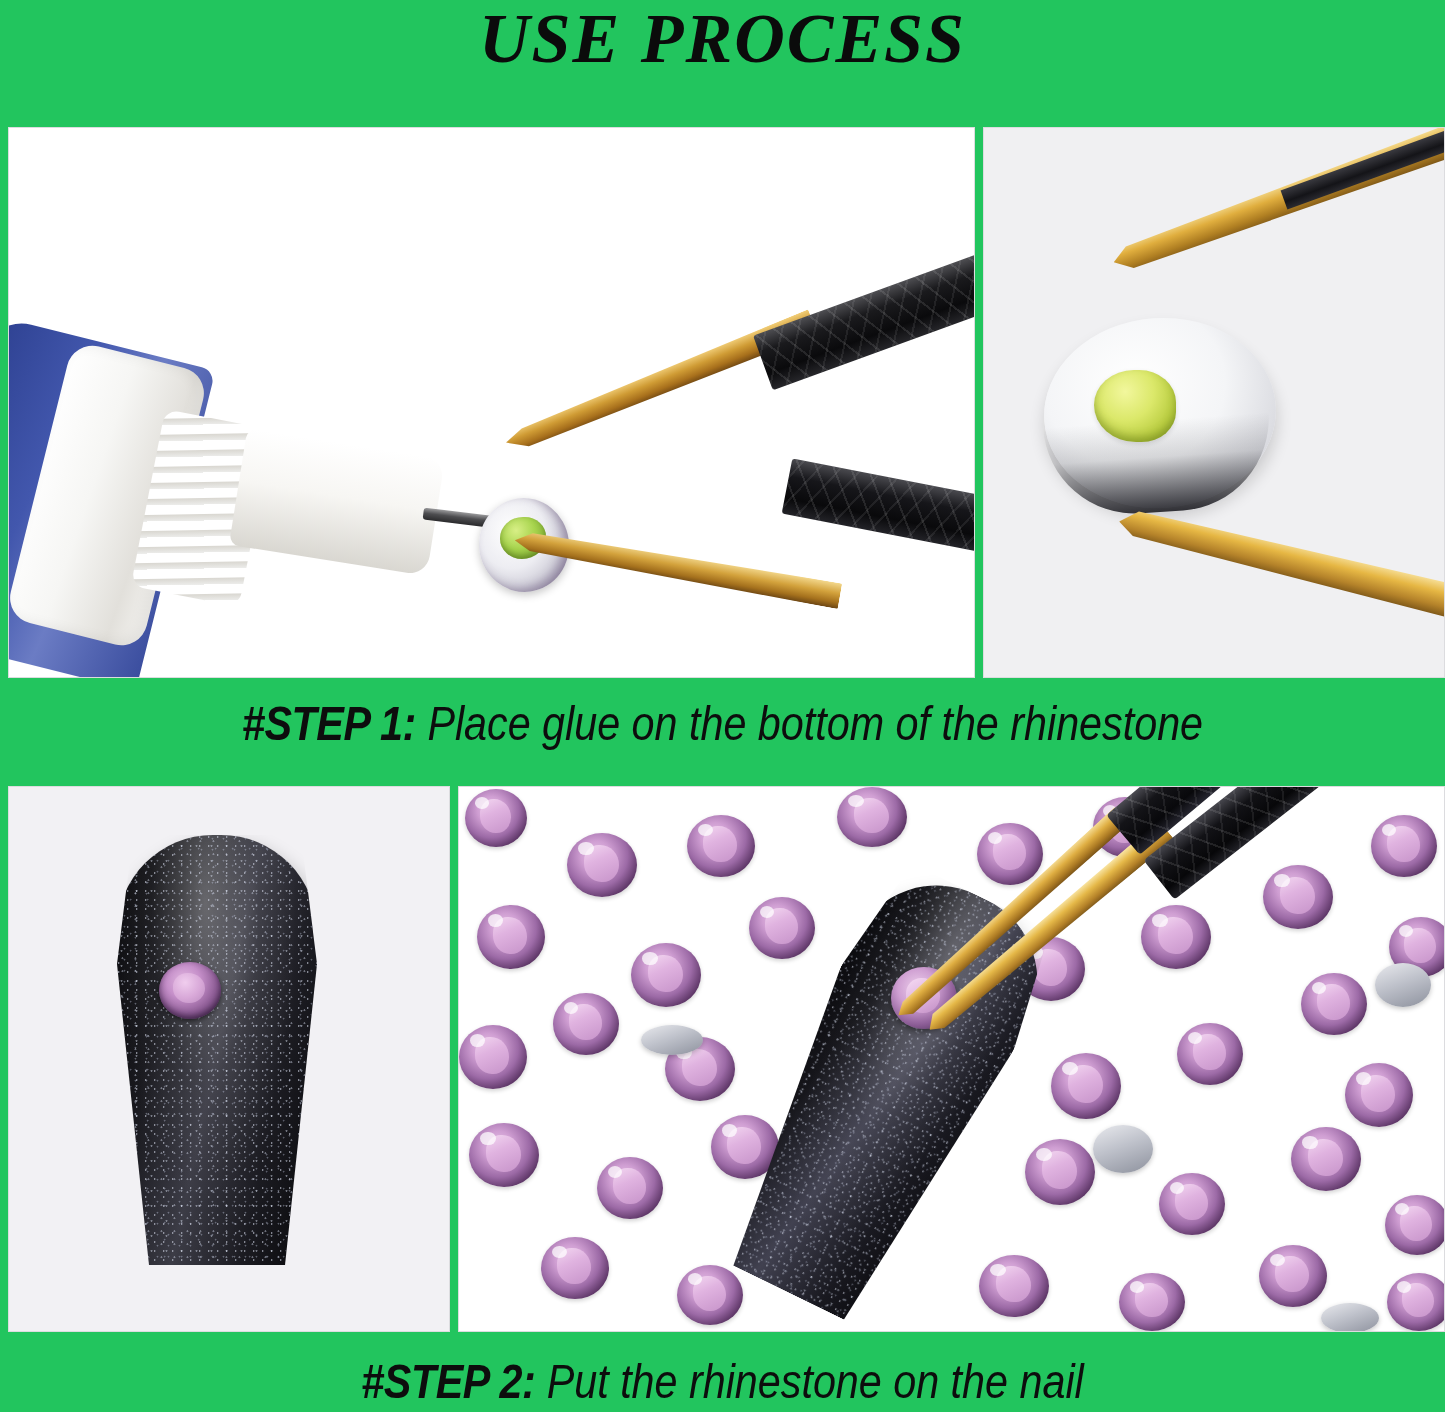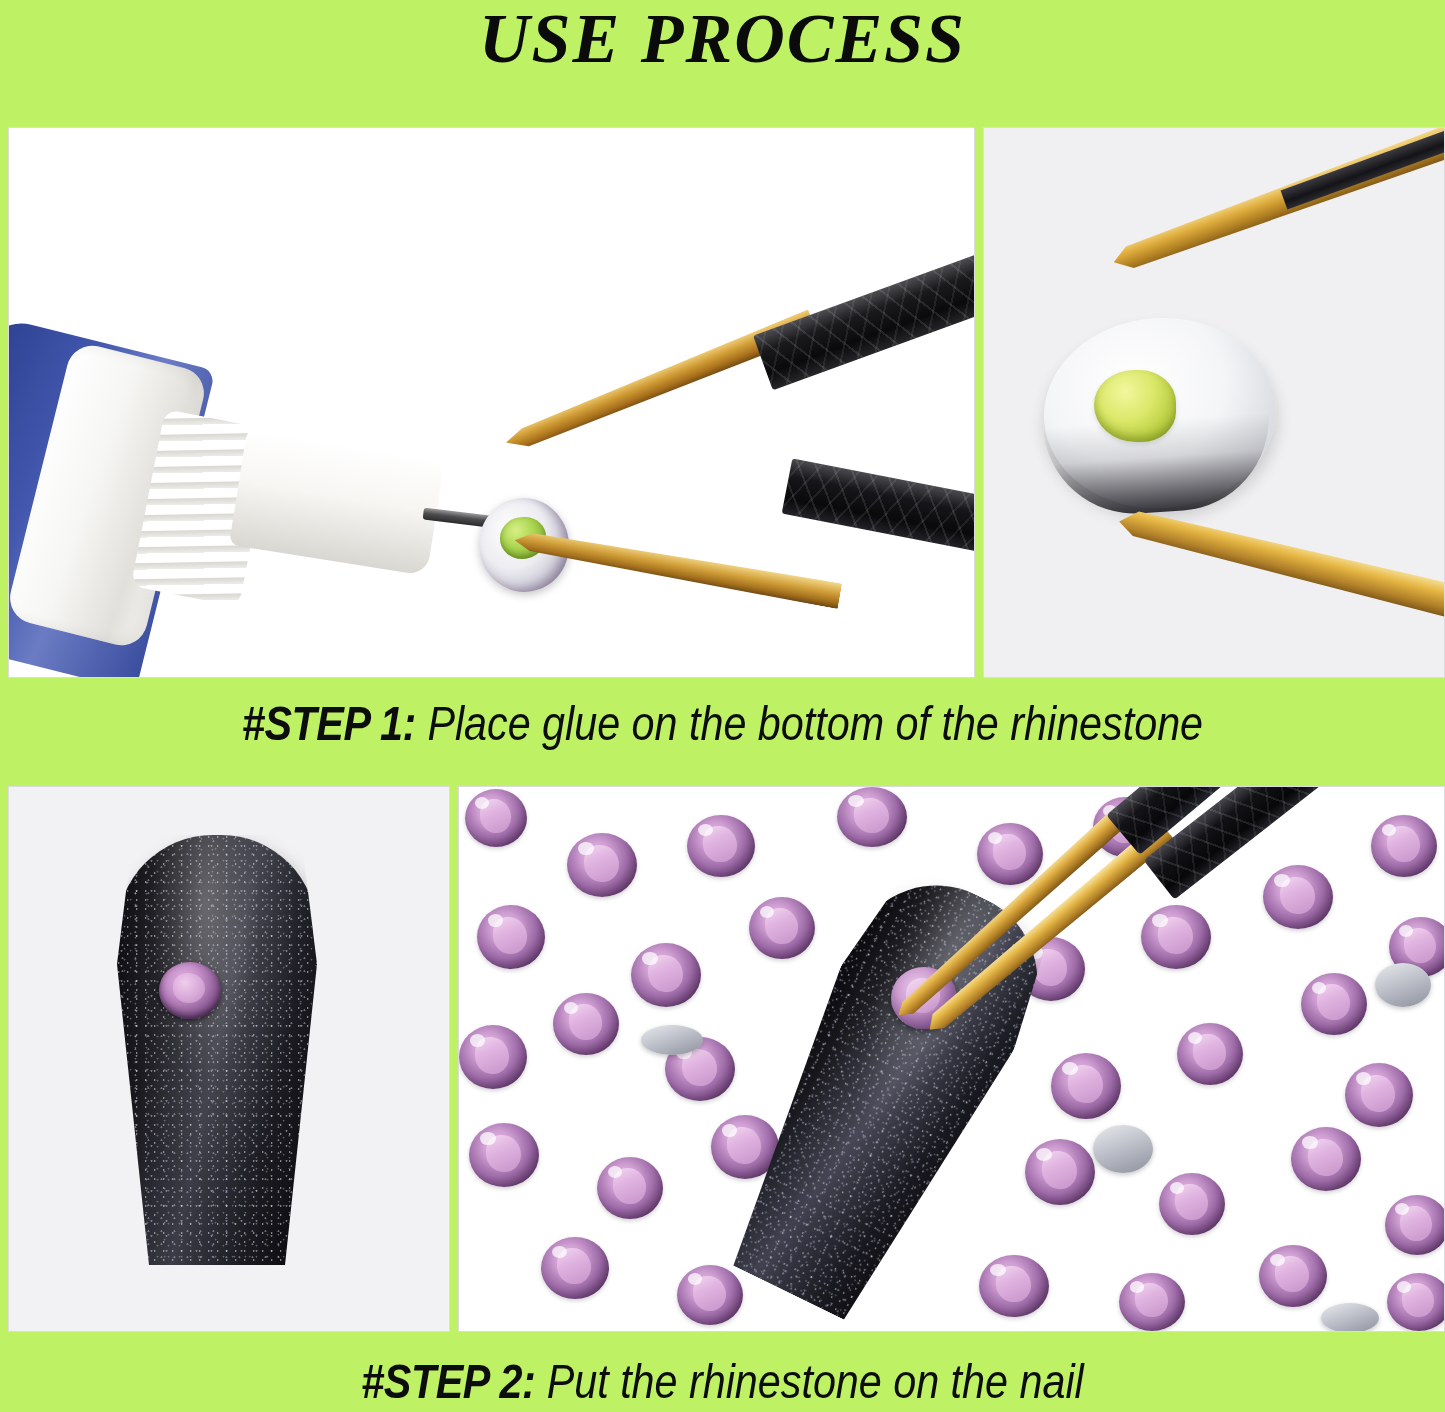--- a/index.html
+++ b/index.html
@@ -10,21 +10,21 @@
     height: 1412px;
     background: #ffffff;
     font-family: "Liberation Sans", sans-serif;
     overflow: hidden;
   }
 
   .page {
     position: relative;
     width: 1445px;
     height: 1412px;
-    background: #bef264;
+    background: #22c55e;
   }
 
   
   .title {
     position: absolute;
     left: 0;
     top: 2px;
     width: 1445px;
     text-align: center;
     font-family: "Liberation Serif", "DejaVu Serif", serif;

